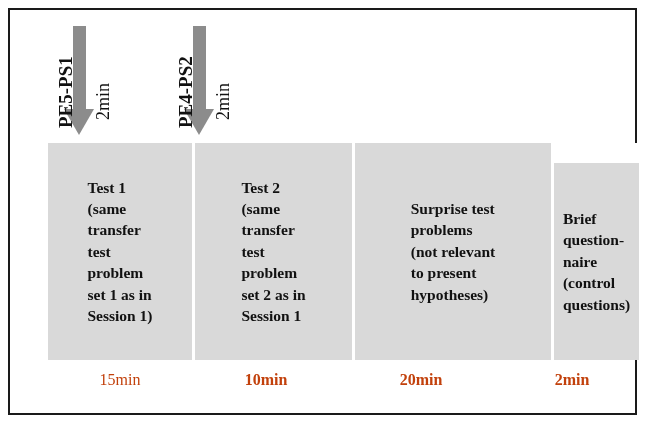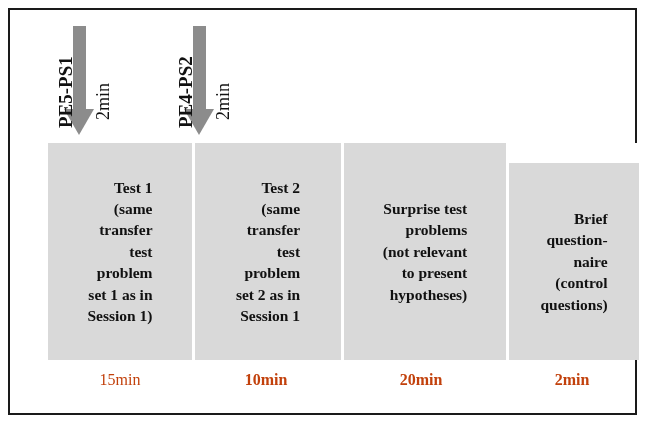--- a/index.html
+++ b/index.html
@@ -109,28 +109,28 @@
     width: 591px;
     height: 217px;
     display: flex;
     background: #ffffff;
   }
   .cell {
     background: #d9d9d9;
     display: flex;
     align-items: center;
     justify-content: center;
-    text-align: right;
+    text-align: left;
     box-sizing: border-box;
     padding: 20px 6px;
   }
   .cell + .cell { margin-left: 3px; }
   .cell.c1 { width: 144px; }
-  .cell.c2 { width: 146px; }
-  .cell.c3 { width: 162px; }
+  .cell.c2 { width: 157px; }
+  .cell.c3 { width: 196px; }
   .cell.c4 { flex: 1; margin-top: 20px; }
 
   .cell-text {
     font-size: 15.5px;
     font-weight: bold;
     color: #111111;
     line-height: 1.38;
     white-space: pre-line;
   }
 

